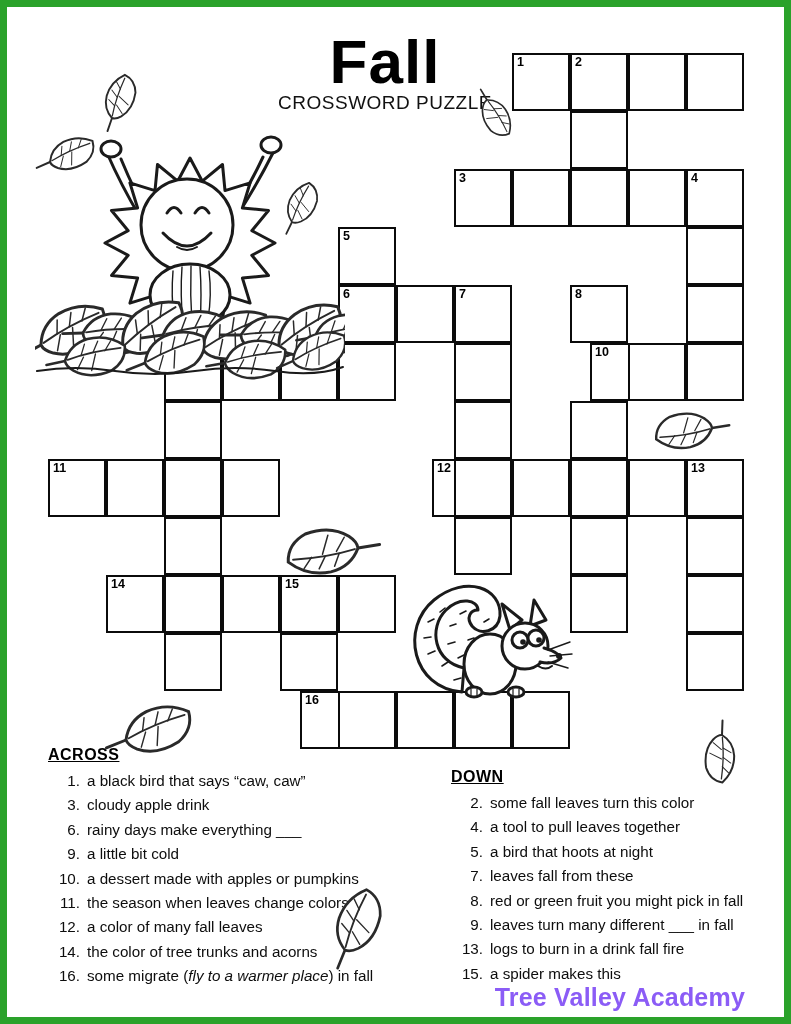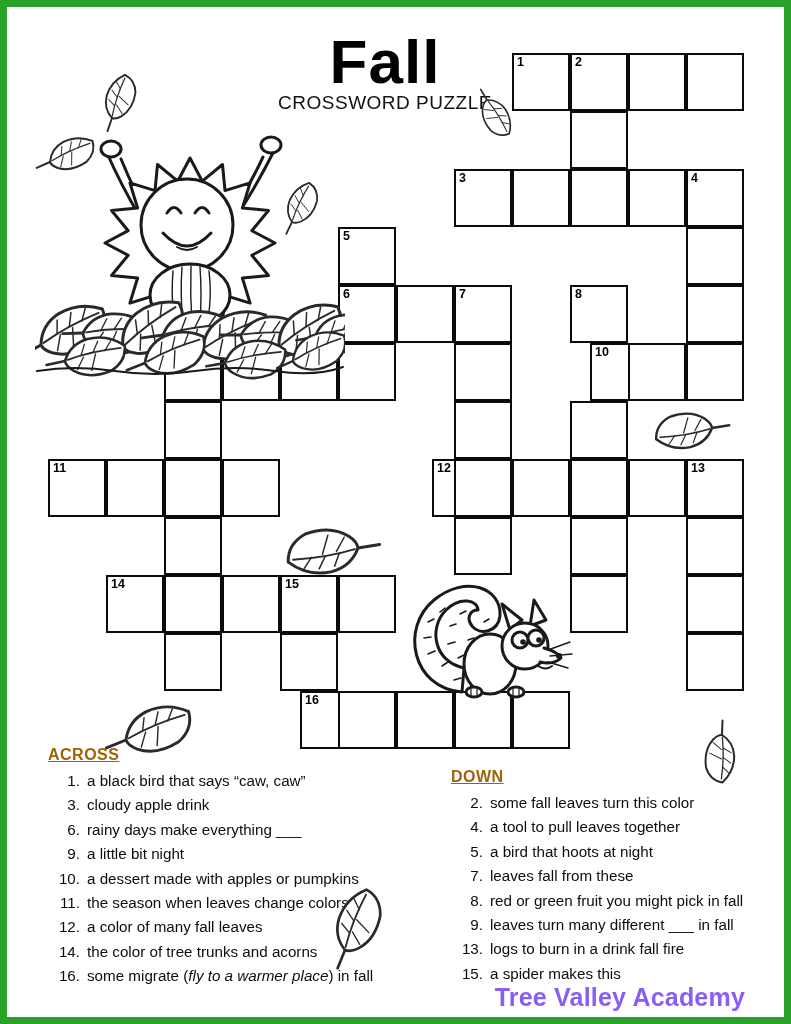--- a/index.html
+++ b/index.html
@@ -10,21 +10,21 @@
   
   #title-block{position:absolute;left:0;top:34px;width:770px;text-align:center;z-index:2;}
   #main-title{font-size:62px;font-weight:900;color:#000;letter-spacing:1px;line-height:56px;margin:0;}
   #sub-title{font-size:19px;font-weight:400;color:#111;letter-spacing:.5px;margin-top:2px;}
   
   #grid{position:absolute;left:48px;top:53px;z-index:1;}
   .cell{position:absolute;width:58px;height:58px;box-sizing:border-box;
         border:2.5px solid #0b0b0b;background:#fff;}
   .cellnum{position:absolute;top:0px;left:3px;font-size:12.5px;font-weight:bold;color:#000;}
   
-  .clue-head{font-size:16px;font-weight:bold;color:#a16207;text-decoration:underline;
+  .clue-head{font-size:16px;font-weight:bold;color:#000000;text-decoration:underline;
              letter-spacing:.5px;}
   #across-section{position:absolute;left:48px;top:746px;width:392px;z-index:2;}
   #down-section{position:absolute;left:451px;top:768px;width:330px;z-index:2;}
   .clue-list{margin-top:5px;}
   .clue-row{display:flex;line-height:24.4px;font-size:15.2px;color:#0d0d0d;}
   .clue-num{width:32px;text-align:right;flex:none;margin-right:7px;}
   .clue-text i{font-style:italic;}
   
   #brand-footer{position:absolute;right:46px;bottom:12px;font-size:25px;font-weight:bold;
                 color:#8b5cf6;letter-spacing:.2px;z-index:2;}
@@ -227,21 +227,21 @@
       <div class="clue-row">
         <span class="clue-num">3.</span>
         <span class="clue-text">cloudy apple drink</span>
       </div>
       <div class="clue-row">
         <span class="clue-num">6.</span>
         <span class="clue-text">rainy days make everything ___</span>
       </div>
       <div class="clue-row">
         <span class="clue-num">9.</span>
-        <span class="clue-text">a little bit night</span>
+        <span class="clue-text">a little bit cold</span>
       </div>
       <div class="clue-row">
         <span class="clue-num">10.</span>
         <span class="clue-text">a dessert made with apples or pumpkins</span>
       </div>
       <div class="clue-row">
         <span class="clue-num">11.</span>
         <span class="clue-text">the season when leaves change colors</span>
       </div>
       <div class="clue-row">

